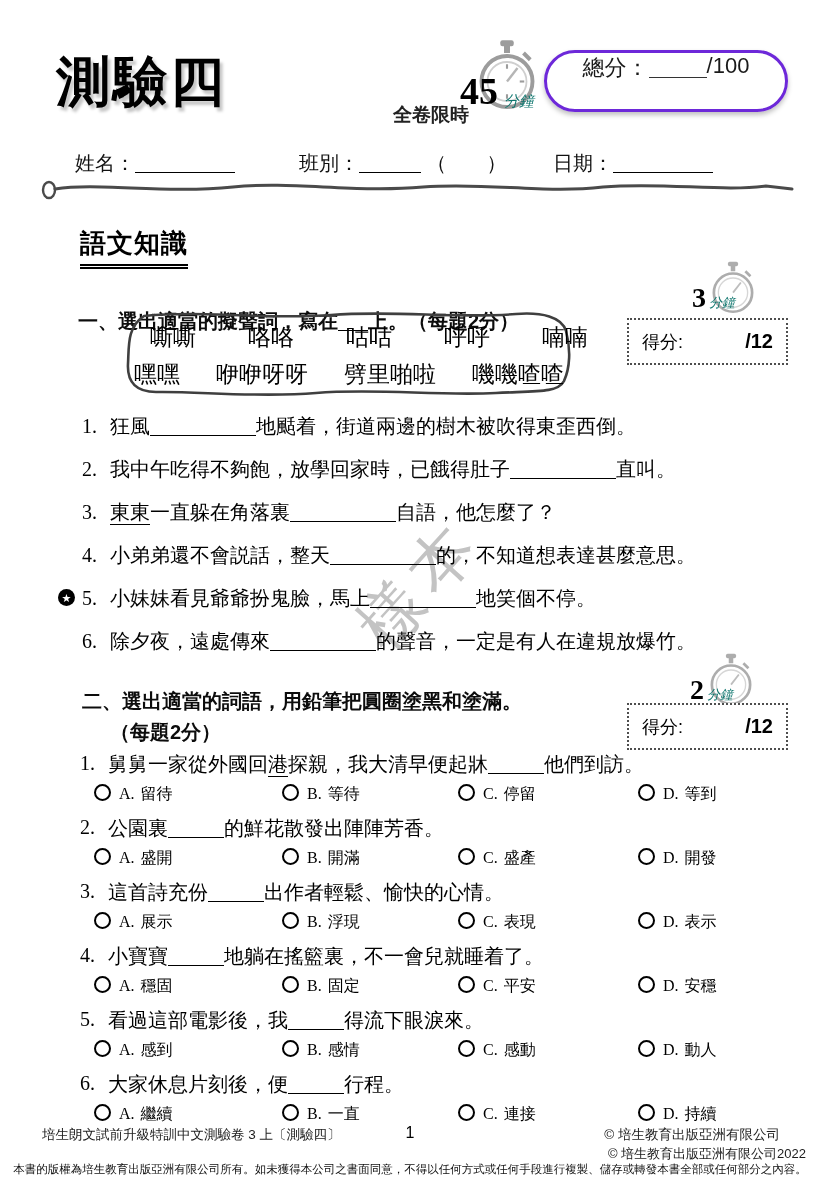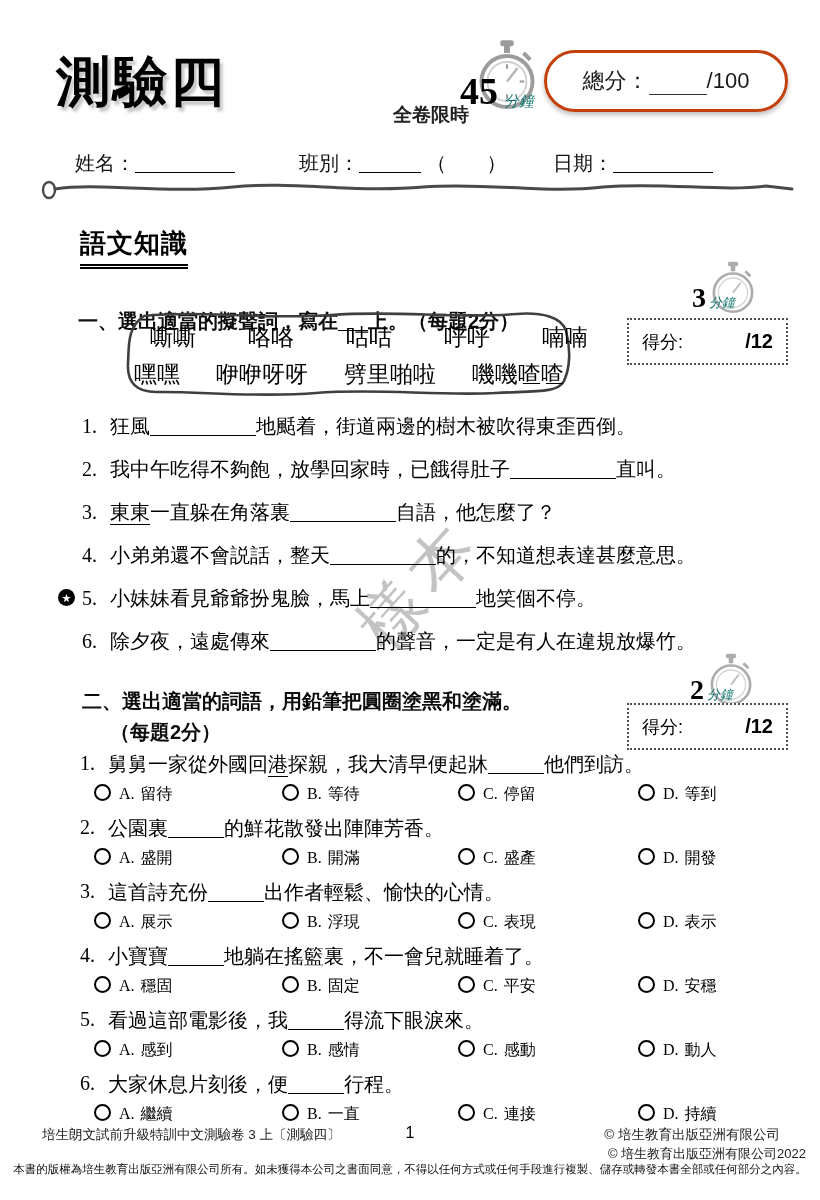--- a/index.html
+++ b/index.html
@@ -37,23 +37,23 @@
   .timer-45 .num { left:8px; top:34px; font-size:38px; }
   .timer-45 .unit { left:52px; top:56px; font-size:15px; }
   .timer-sm { width:66px; height:60px; }
   .timer-3 { left:690px; top:260px; }
   .timer-2 { left:688px; top:652px; }
   .timer-sm .num { left:2px; top:24px; font-size:28px; }
   .timer-sm .unit { left:19px; top:36px; font-size:13px; }
 
   .score-pill {
     left:544px; top:50px; width:244px; height:62px;
-    border:3px solid #c2410c; border-radius:32px;
+    border:3px solid #6d28d9; border-radius:32px;
     box-shadow:0 3px 5px rgba(0,0,0,0.25), inset 0 0 0 3px #fff;
-    display:flex; align-items:center; justify-content:center;
+    display:flex; justify-content:center;
     font-family:"Liberation Sans", sans-serif; font-size:22px; color:#1a1a1a;
   }
   .blank { display:inline-block; border-bottom:1.6px solid #000; height:1em; transform:translateY(3px); }
   .bl-pill { width:58px; border-bottom-color:#333; }
   .bl-name { width:100px; }
   .bl-class { width:62px; }
   .bl-head { width:30px; }
   .bl-lg { width:106px; }
   .bl-sm { width:56px; }
 

